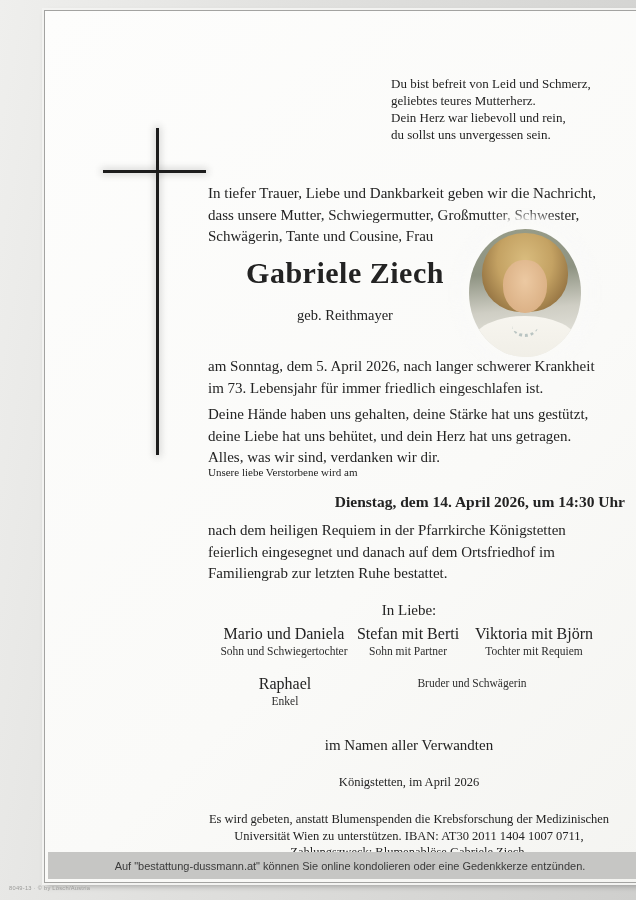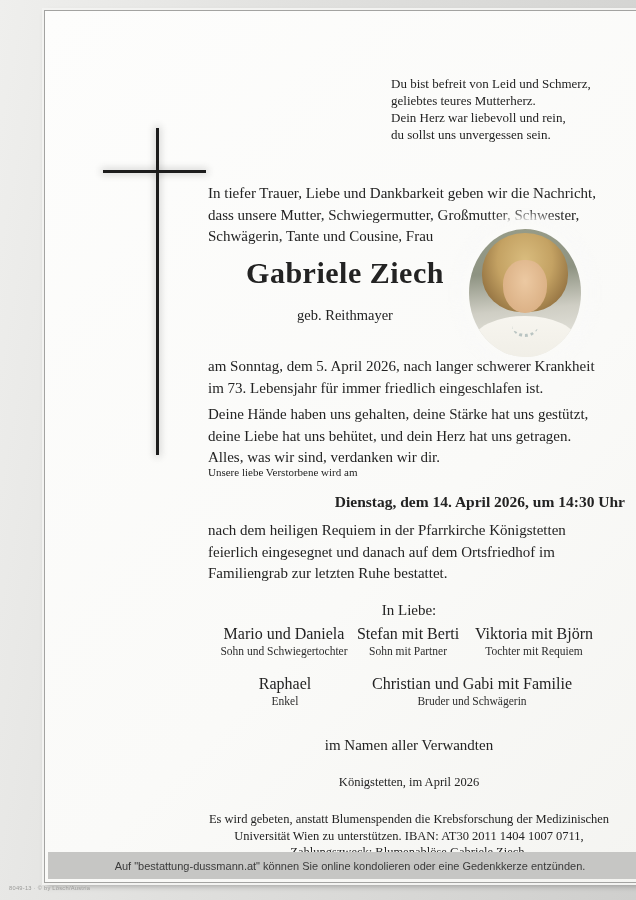--- a/index.html
+++ b/index.html
@@ -151,21 +151,20 @@
     </div>
     <div class="mcol m1c">
       <div class="mname">Viktoria mit Björn</div>
       <div class="mrel">Tochter mit Requiem</div>
     </div>
     <div class="mcol m2a">
       <div class="mname">Raphael</div>
       <div class="mrel">Enkel</div>
     </div>
     <div class="mcol m2b">
-      <div class="mname">Christian und Gabi mit Familie</div>
       <div class="mrel">Bruder und Schwägerin</div>
     </div>
 
     <div class="txt closing">im Namen aller Verwandten</div>
     <div class="txt placedate">Königstetten, im April 2026</div>
     <div class="txt donation">Es wird gebeten, anstatt Blumenspenden die Krebsforschung der Medizinischen
 Universität Wien zu unterstützen. IBAN: AT30 2011 1404 1007 0711,
 Zahlungszweck: Blumenablöse Gabriele Ziech,
 Zahlscheine werden bei der Trauerfeier aufliegen.</div>
 

